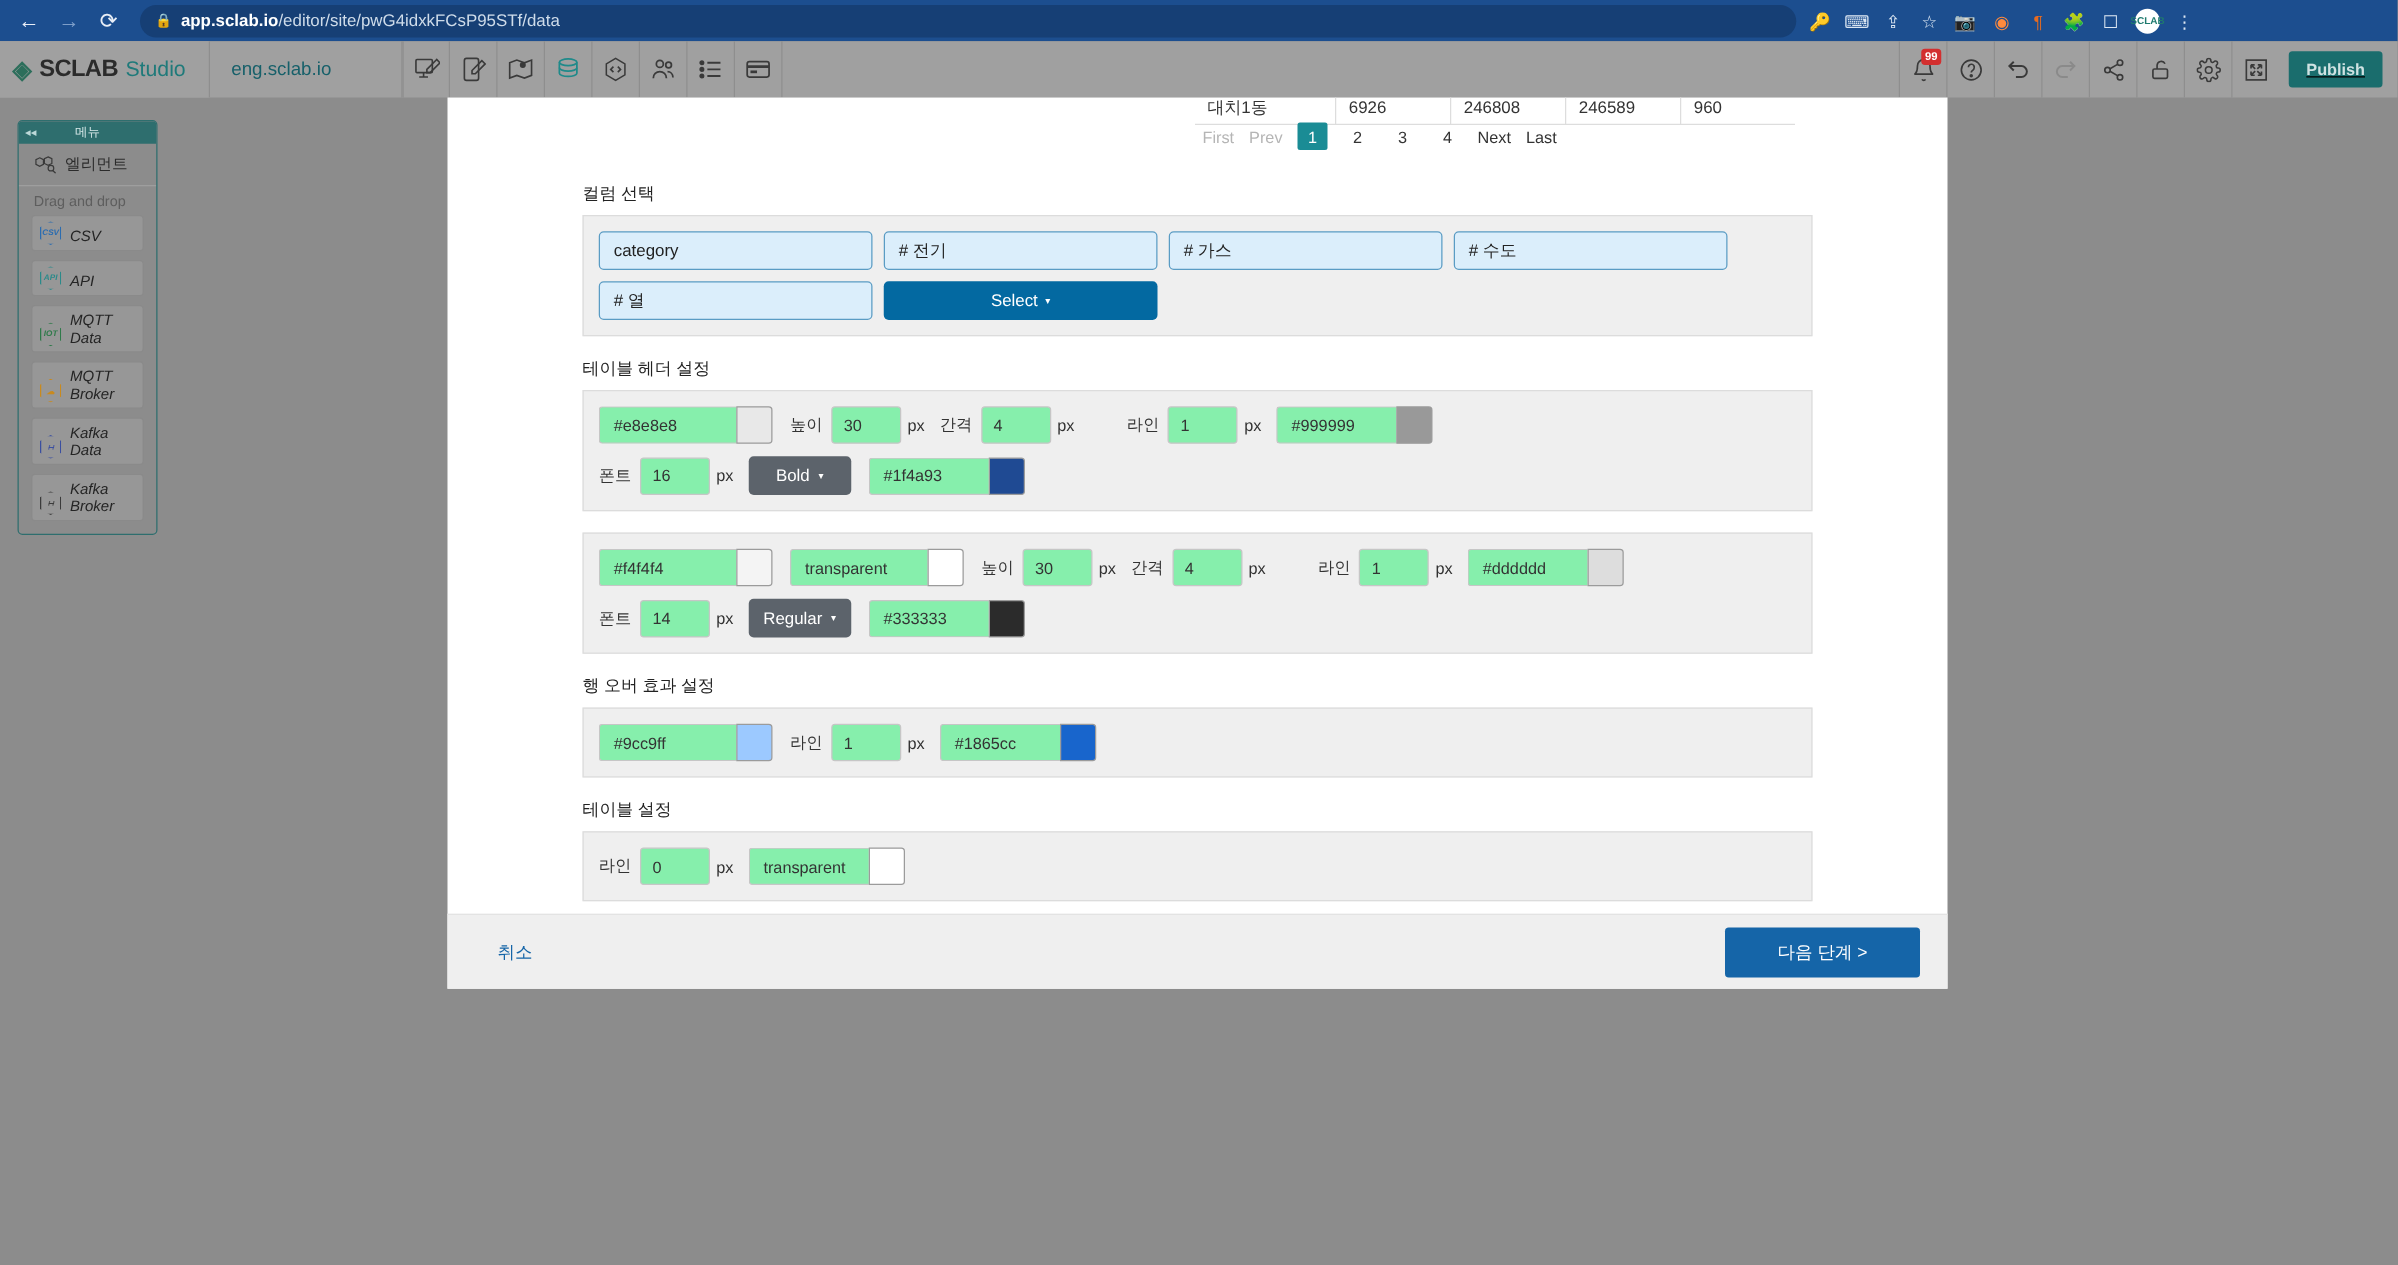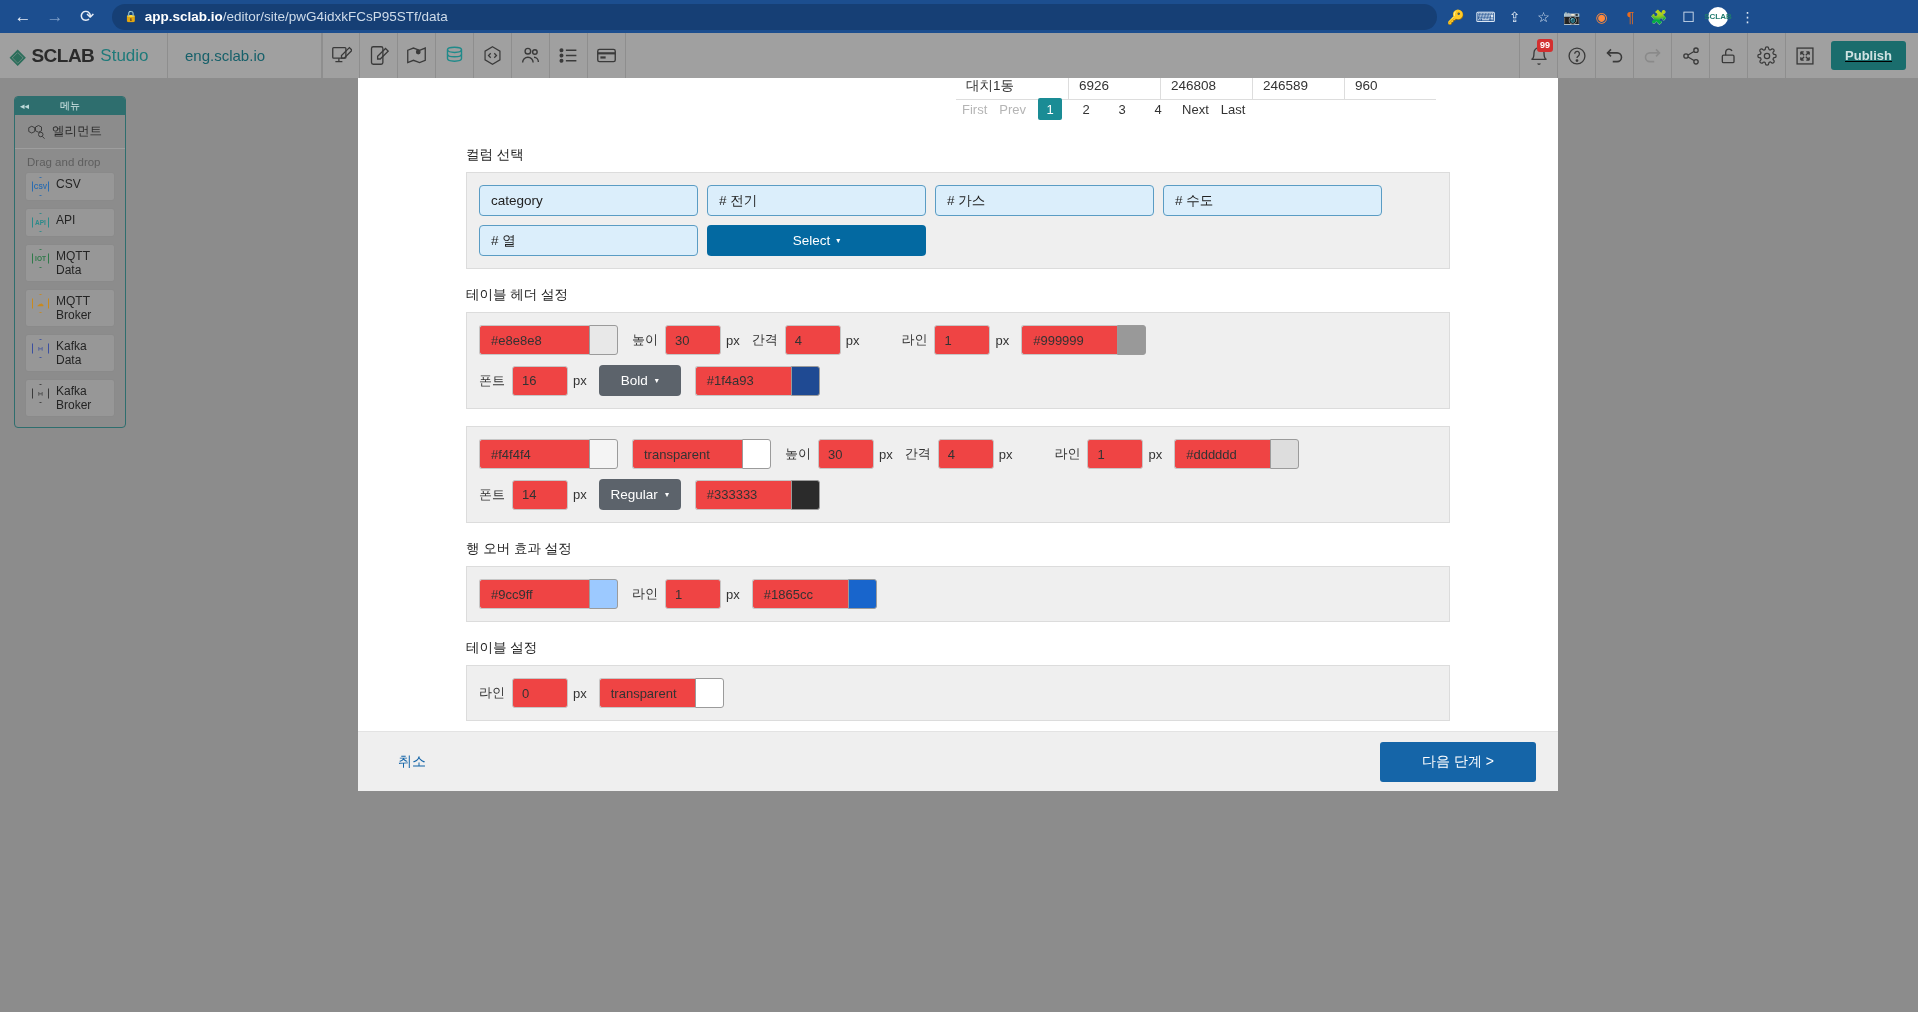--- a/index.html
+++ b/index.html
@@ -91,23 +91,23 @@
     font-size: 10px;
   }
   .sb-head .collapse { position: absolute; left: 5px; font-size: 9px; color: #bdd9d9; }
   .sb-el {
     display: flex; align-items: center; gap: 6px; padding: 8px 0 8px 13px;
     font-size: 12.5px; color: #2b2b2b; border-bottom: 1px solid #9e9e9e;
   }
   .sb-drag { padding: 7px 0 4px 12px; font-size: 11.5px; color: #5e5e5e; }
   .sb-list { padding: 0 10px 10px 10px; display: flex; flex-direction: column; gap: 7px; }
   .sb-item {
-    display: flex; align-items: flex-start; gap: 7px;
+    display: flex; align-items: flex-end; gap: 7px;
     border: 1px solid #8a8a8a; border-radius: 3px; background: #979797;
-    padding: 4px 6px; font-size: 12px; color: #242424;
+    padding: 4px 6px; font-size: 12px; color: #242424; font-style: italic;
   }
   .hexico {
     width: 17px; height: 19px; flex: 0 0 17px; display: flex; align-items: center;
     justify-content: center; font-size: 6.5px; font-weight: bold;
     clip-path: polygon(50% 0%, 100% 25%, 100% 75%, 50% 100%, 0% 75%, 0% 25%);
     border: 1px solid currentColor; position: relative;
   }
 
   
   .modal {
@@ -151,21 +151,21 @@
   }
   .select-btn {
     background: #0369a1; color: #fff; border-radius: 4px; height: 31px; width: 219px;
     display: flex; align-items: center; justify-content: center; gap: 6px; font-size: 13.5px;
   }
   .caret { font-size: 8px; }
 
   .lbl { font-size: 13px; color: #333; margin: 0 7px 0 0; white-space: nowrap; }
   .lbl-r { font-size: 13px; color: #333; margin: 0 12px 0 5px; }
   .txtin {
-    background: #ef4444; border: 1px solid #c6c6c6; border-radius: 3px; height: 30px;
+    background: #86efac; border: 1px solid #c6c6c6; border-radius: 3px; height: 30px;
     display: flex; align-items: center; padding-left: 11px; font-size: 13px; color: #333;
   }
   .numin { width: 56px; padding-left: 9px; }
   .swatchwrap { display: flex; align-items: center; }
   .swatchwrap .txtin { border-right: none; border-radius: 3px 0 0 3px; }
   .swatch {
     width: 29px; height: 30px; border: 1px solid #9b9b9b; border-radius: 0 3px 3px 0;
   }
   .drop-btn {
     background: #5c636b; color: #fff; border-radius: 4px; height: 31px;

